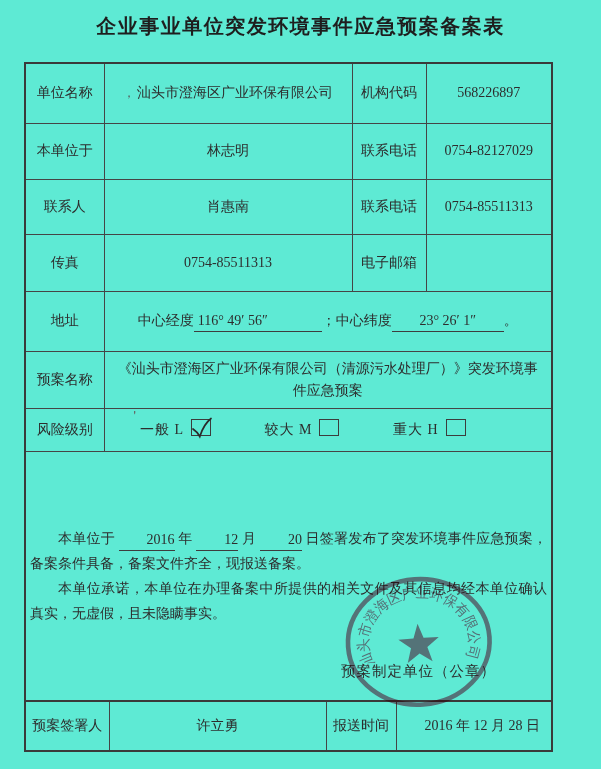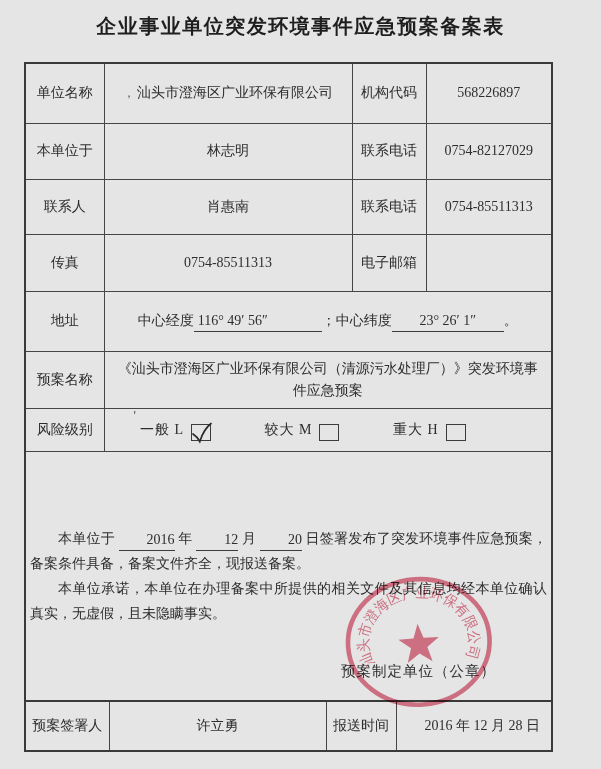--- a/index.html
+++ b/index.html
@@ -1,20 +1,20 @@
 <!DOCTYPE html>
 <html style="--stamp-color: #d9506a;"><head>
 <meta charset="utf-8">
 <style>
   :root { --stamp-color:#d9506a; --ink:#2d2d2d; --line:#454545; }
   * { box-sizing: border-box; }
   html,body { margin:0; padding:0; background:#ffffff; }
   .sheet {
     position:relative; width:601px; height:769px;
-    background:#e5e5e5; overflow:hidden;
+    background:#5eead4; overflow:hidden;
     font-family:"Liberation Serif","DejaVu Serif",serif;
     color:var(--ink);
   }
   .doc-title {
     margin:0; padding-top:13px; text-align:center;
     font-family:"Liberation Sans","DejaVu Sans",sans-serif;
     font-size:20px; font-weight:700; letter-spacing:1.5px; color:#1e1e1e;
   }
   .tables { position:absolute; left:24px; top:62px; width:527px; }
   table.t {
@@ -38,21 +38,21 @@
   td.statement-cell { text-align:left; vertical-align:top; padding:13px 20px 0 22px; }
 
   .u-line {
     display:inline-block; border-bottom:1px solid #3d3d3d;
     text-align:center; line-height:20px; vertical-align:bottom;
   }
   .u-lng { min-width:128px; text-align:left; padding-left:4px; }
   .u-lat { min-width:112px; }
   .u-num { min-width:36px; }
 
-  .risk-option { display:inline-flex; align-items:flex-end; margin-right:50px; }
+  .risk-option { display:inline-flex; align-items:flex-start; margin-right:50px; }
   .risk-option .opt-label { letter-spacing:1px; }
   .checkbox {
     position:relative; display:inline-block;
     width:20px; height:17px; margin-left:7px;
     border:1.5px solid #3c3c3c; background:transparent;
     vertical-align:-3px;
   }
   .checkbox .tick { display:none; position:absolute; left:-4px; top:-4px; overflow:visible; }
   .checkbox.checked .tick { display:block; }
 

